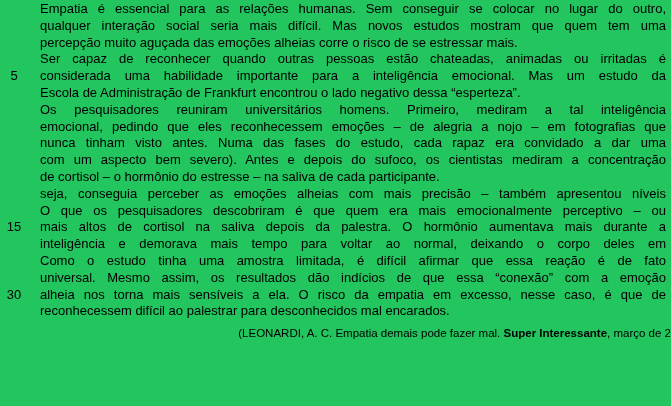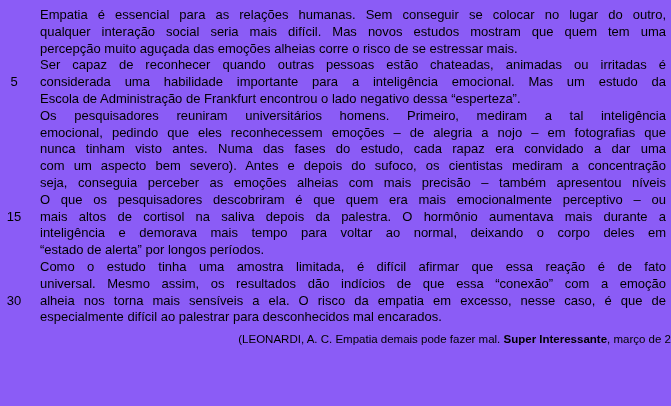--- a/index.html
+++ b/index.html
@@ -5,23 +5,23 @@
   html, body {
     margin: 0;
     padding: 0;
     background: #ffffff;
   }
   .page {
     position: relative;
     width: 671px;
     height: 406px;
     box-sizing: border-box;
-    padding: 7px 5px 0 0;
+    padding: 1px 5px 0 0;
     overflow: hidden;
-    background: #8b5cf6;
+    background: #22c55e;
     color: #000000;
     font-family: "Liberation Sans", "DejaVu Sans", sans-serif;
   }
   .passage-lines {
     width: 666px;
   }
   .line-row {
     display: flex;
     align-items: baseline;
     font-size: 13px;
@@ -94,51 +94,51 @@
         <span class="line-text">emocional, pedindo que eles reconhecessem emoções – de alegria a nojo – em fotografias que</span>
       </div>
       <div class="line-row">
         <span class="line-num"></span>
         <span class="line-text">nunca tinham visto antes. Numa das fases do estudo, cada rapaz era convidado a dar uma</span>
       </div>
       <div class="line-row">
         <span class="line-num"></span>
         <span class="line-text">com um aspecto bem severo). Antes e depois do sufoco, os cientistas mediram a concentração</span>
       </div>
+      <div class="line-row para-end">
+        <span class="line-num"></span>
+        <span class="line-text">de cortisol – o hormônio do estresse – na saliva de cada participante.</span>
+      </div>
       <div class="line-row">
         <span class="line-num"></span>
         <span class="line-text">seja, conseguia perceber as emoções alheias com mais precisão – também apresentou níveis</span>
       </div>
       <div class="line-row">
         <span class="line-num"></span>
         <span class="line-text">O que os pesquisadores descobriram é que quem era mais emocionalmente perceptivo – ou</span>
       </div>
       <div class="line-row">
         <span class="line-num">15</span>
         <span class="line-text">mais altos de cortisol na saliva depois da palestra. O hormônio aumentava mais durante a</span>
       </div>
       <div class="line-row">
         <span class="line-num"></span>
         <span class="line-text">inteligência e demorava mais tempo para voltar ao normal, deixando o corpo deles em</span>
       </div>
-      <div class="line-row para-end">
-        <span class="line-num"></span>
-        <span class="line-text">“estado de alerta” por longos períodos.</span>
-      </div>
       <div class="line-row">
         <span class="line-num"></span>
         <span class="line-text">Como o estudo tinha uma amostra limitada, é difícil afirmar que essa reação é de fato</span>
       </div>
       <div class="line-row">
         <span class="line-num"></span>
         <span class="line-text">universal. Mesmo assim, os resultados dão indícios de que essa “conexão” com a emoção</span>
       </div>
       <div class="line-row">
         <span class="line-num">30</span>
         <span class="line-text">alheia nos torna mais sensíveis a ela. O risco da empatia em excesso, nesse caso, é que de</span>
       </div>
       <div class="line-row para-end">
         <span class="line-num"></span>
-        <span class="line-text">especialmente difícil ao palestrar para desconhecidos mal encarados.</span>
+        <span class="line-text">reconhecessem difícil ao palestrar para desconhecidos mal encarados.</span>
       </div>
     </div>
   <div class="citation"><span>(LEONARDI, A. C. Empatia demais pode fazer mal. </span><span class="bold">Super Interessante</span><span>, março de 2017)</span></div>
 </div>
 
 </body></html>

